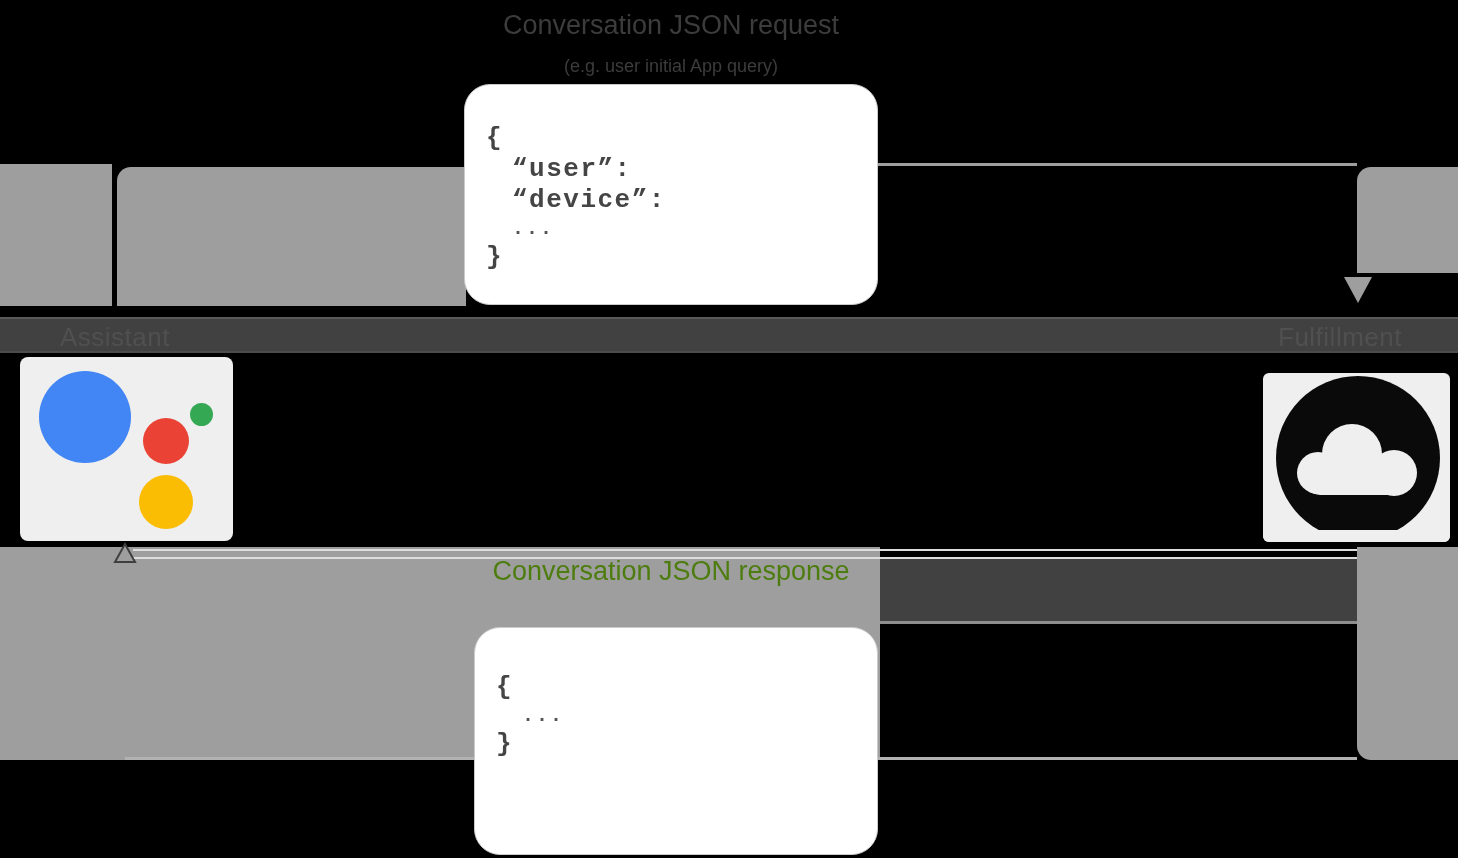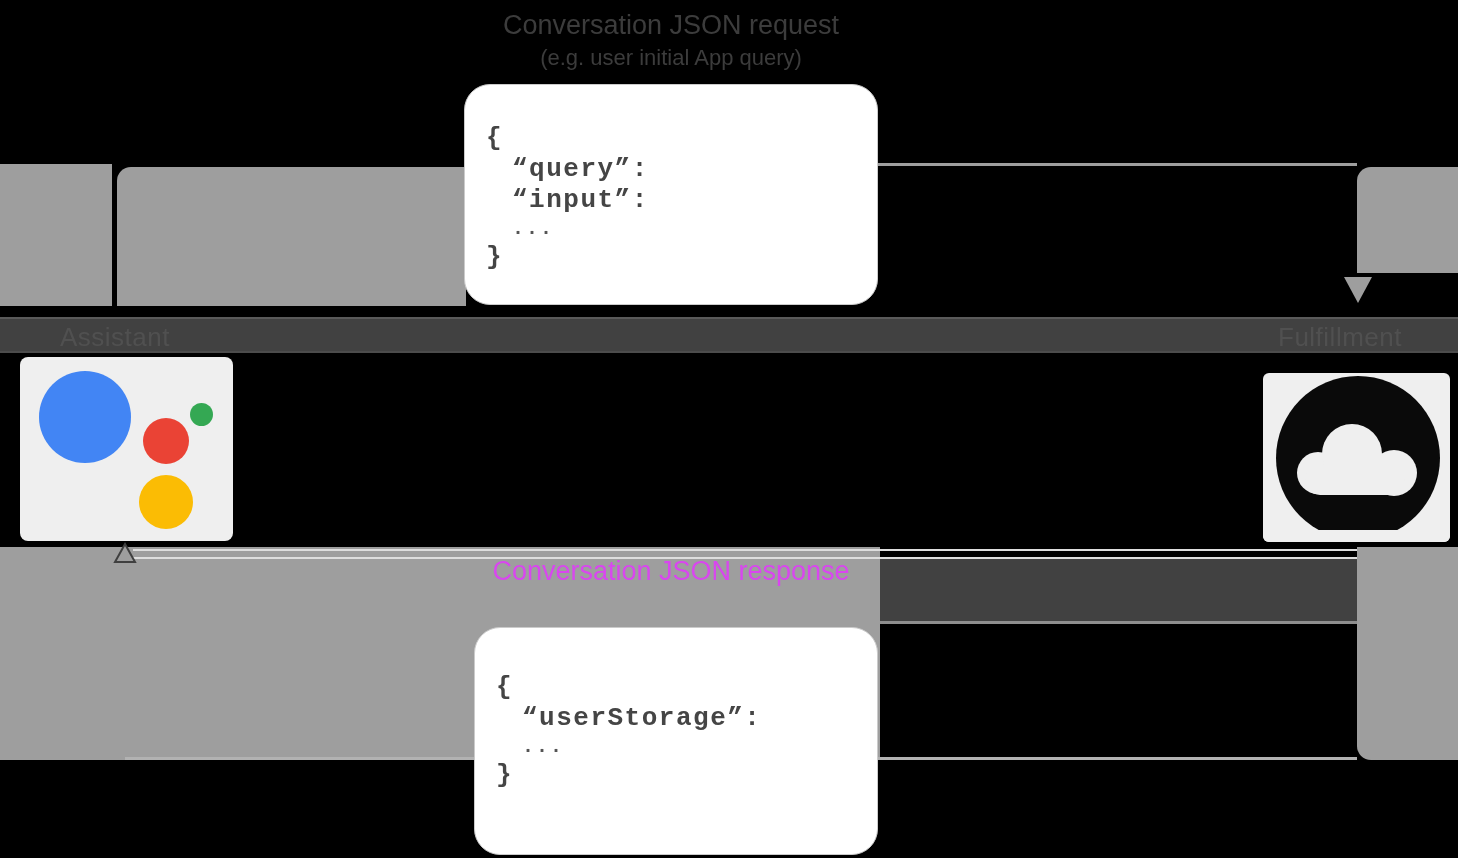--- a/index.html
+++ b/index.html
@@ -4,23 +4,23 @@
 <style>
   html,body{margin:0;padding:0;background:#000;}
   #canvas{
     position:relative;width:1458px;height:858px;background:#000;
     overflow:hidden;font-family:"Liberation Sans",sans-serif;
   }
   .abs{position:absolute;}
   
   .caption{width:414px;text-align:center;color:#3c3c3c;z-index:3;}
   .caption .l1{font-size:27px;line-height:31px;display:block;}
-  .caption .l2{font-size:22px;line-height:30px;display:block;margin-top:2px;}
+  .caption .l2{font-size:18px;line-height:30px;display:block;margin-top:10px;}
   #caption-request{left:464px;top:10px;}
-  #caption-response{left:464px;top:556px;color:#d946ef;}
+  #caption-response{left:464px;top:556px;color:#4d7c0f;}
   
   .gray{background:#9e9e9e;z-index:1;}
   #req-seg-left{left:0;top:164px;width:112px;height:142px;}
   #req-seg-mid{left:117px;top:167px;width:349px;height:139px;border-top-left-radius:14px;}
   #req-top-line{left:878px;top:163px;width:479px;height:3px;}
   #req-corner{left:1357px;top:167px;width:101px;height:106px;border-top-left-radius:14px;}
   #req-arrowhead{left:1344px;top:277px;width:0;height:0;z-index:2;
     border-left:14px solid transparent;border-right:14px solid transparent;
     border-top:26px solid #9e9e9e;background:none;}
   #resp-body{left:0;top:547px;width:880px;height:213px;}
@@ -69,22 +69,22 @@
   </div>
 
   <div class="abs gray" id="req-seg-left"></div>
   <div class="abs gray" id="req-seg-mid"></div>
   <div class="abs gray" id="req-top-line"></div>
   <div class="abs gray" id="req-corner"></div>
   <div class="abs" id="req-arrowhead"></div>
 
   <div class="abs card" id="card-request">
     <div class="code-brace">{</div>
-    <div class="code-key">“query”:</div>
-    <div class="code-key">“input”:</div>
+    <div class="code-key">“user”:</div>
+    <div class="code-key">“device”:</div>
     <div class="code-ellipsis">...</div>
     <div class="code-brace">}</div>
   </div>
 
   <div class="abs" id="entity-band">
     <span class="entity-label" id="label-assistant">Assistant</span>
     <span class="entity-label" id="label-fulfillment">Fulfillment</span>
   </div>
 
   <div class="abs" id="assistant-panel">
@@ -118,18 +118,17 @@
   <div class="abs" id="resp-band"></div>
   <div class="abs thin-line" id="resp-line-a"></div>
   <div class="abs thin-line" id="resp-line-b"></div>
   <div class="abs" id="resp-line-bottom"></div>
   <svg class="abs" id="resp-arrowhead" width="24" height="24" viewBox="0 0 24 24">
     <polygon points="12,3 22,21 2,21" fill="#9e9e9e" stroke="#3f3f3f" stroke-width="2"></polygon>
   </svg>
 
   <div class="abs card" id="card-response">
     <div class="code-brace">{</div>
-    <div class="code-key">“userStorage”:</div>
     <div class="code-ellipsis">...</div>
     <div class="code-brace">}</div>
   </div>
 
 </div>
 
 </body></html>

